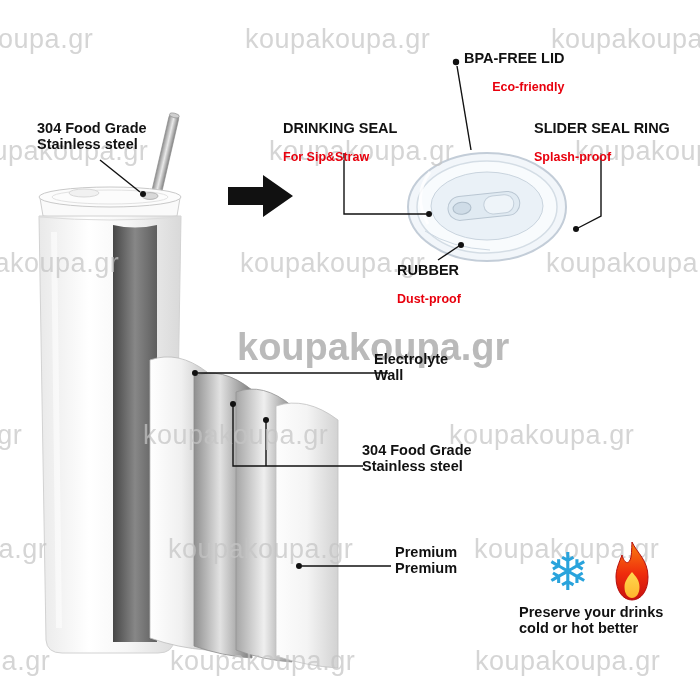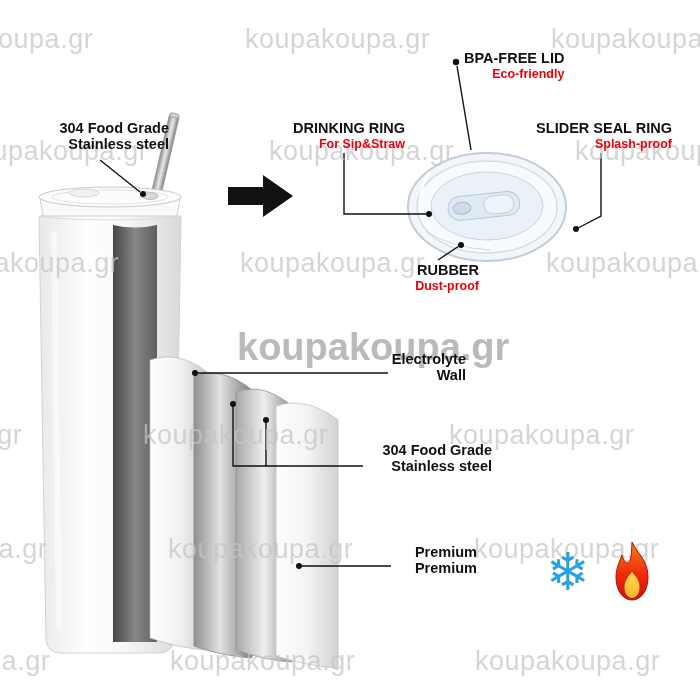--- a/index.html
+++ b/index.html
@@ -4,24 +4,24 @@
 <style>
   html,body{margin:0;padding:0;background:#ffffff;}
   .canvas{position:relative;width:700px;height:700px;background:#ffffff;overflow:hidden;
           font-family:"Liberation Sans",sans-serif;}
   .art{position:absolute;inset:0;z-index:1;}
   
   .wm-layer{position:absolute;inset:0;z-index:2;pointer-events:none;}
   .wm{position:absolute;font-size:27px;color:#c5c5c5;opacity:.72;white-space:nowrap;letter-spacing:.5px;}
   .wm-big{position:absolute;font-size:38px;font-weight:bold;color:#a9a9a9;opacity:.8;white-space:nowrap;}
   
-  .lbl{position:absolute;z-index:3;text-align:right;line-height:1.12;}
+  .lbl{position:absolute;z-index:3;text-align:left;line-height:1.12;}
   .lbl.left{text-align:right;}
   .b{font-weight:bold;font-size:14.5px;color:#111111;}
-  .r{font-weight:bold;font-size:12.5px;color:#e8000d;margin-top:1px;}
+  .r{font-weight:bold;font-size:12.5px;color:#e8000d;margin-top:14px;}
   .ico-snow{position:absolute;z-index:3;left:546px;top:546px;font-size:52px;line-height:1;color:#29a3dc;}
   .ico-flame{position:absolute;z-index:3;left:608px;top:540px;}
 </style>
 </head>
 <body>
 
 <div class="canvas">
 
   <svg class="art" width="700" height="700" viewBox="0 0 700 700">
     <defs>
@@ -162,21 +162,21 @@
     <div class="b">304 Food Grade</div>
     <div class="b">Stainless steel</div>
   </div>
 
   <div class="lbl left" style="left:464px;top:50px">
     <div class="b">BPA-FREE LID</div>
     <div class="r">Eco-friendly</div>
   </div>
 
   <div class="lbl" style="left:283px;top:120px;width:122px">
-    <div class="b">DRINKING RING</div>
+    <div class="b">DRINKING SEAL</div>
     <div class="r">For Sip&amp;Straw</div>
   </div>
 
   <div class="lbl" style="left:534px;top:120px;width:138px">
     <div class="b">SLIDER SEAL RING</div>
     <div class="r">Splash-proof</div>
   </div>
 
   <div class="lbl" style="left:397px;top:262px;width:82px">
     <div class="b">RUBBER</div>
@@ -191,20 +191,24 @@
   <div class="lbl" style="left:362px;top:442px;width:130px">
     <div class="b">304 Food Grade</div>
     <div class="b">Stainless steel</div>
   </div>
 
   <div class="lbl" style="left:395px;top:544px;width:82px">
     <div class="b">Premium</div>
     <div class="b">Premium</div>
   </div>
 
+  <div class="lbl" style="left:519px;top:604px;width:164px">
+    <div class="b">Preserve your drinks</div>
+    <div class="b">cold or hot better</div>
+  </div>
 
   <div class="ico-snow">❄</div>
 
   <svg class="ico-flame" width="48" height="64" viewBox="0 0 48 64">
     <path d="M24 2 C29 13 40 20 40 37 C40 51 33 60 24 60 C15 60 8 51 8 37 C8 29 11 23 14 15 C15.5 21 19 25 21.5 21 C24 17 23.5 9 24 2 Z" fill="url(#flameGrad)" stroke="#b40d0d" stroke-width="1"></path>
     <path d="M24 32 C28 37 31.5 40 31.5 47 C31.5 54 28 58 24 58 C20 58 16.5 54 16.5 47 C16.5 41 20 37 24 32 Z" fill="url(#flameInner)"></path>
   </svg>
 
 </div>
 

